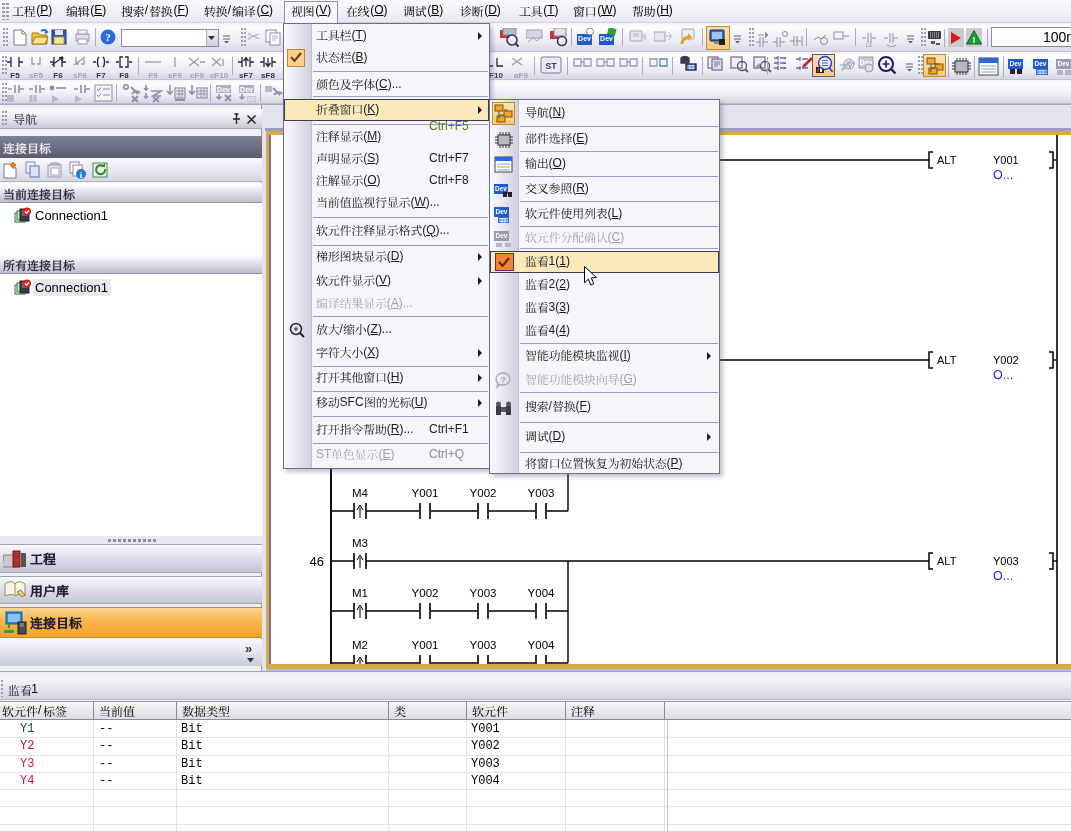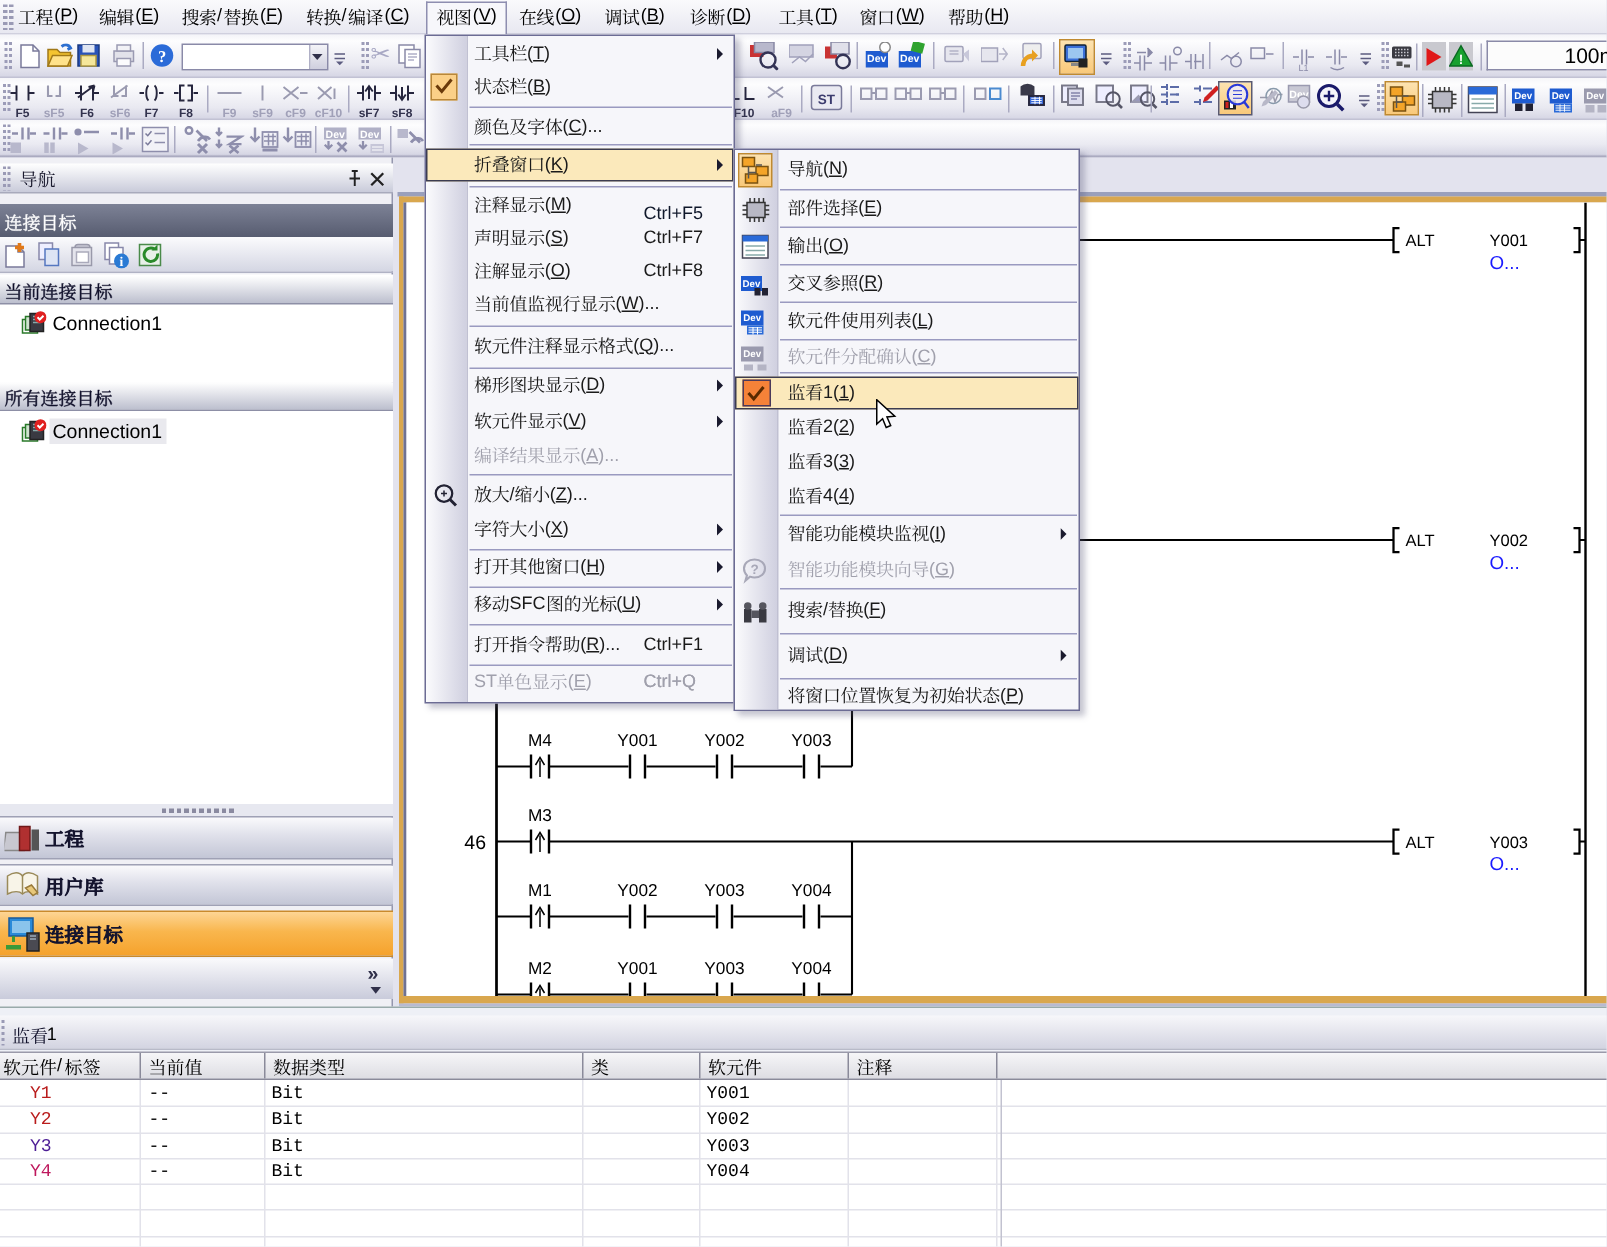--- a/index.html
+++ b/index.html
@@ -1006,29 +1006,29 @@
 <div style="left:0;top:789px;width:1071px;height:1px;background:#e2e2ea"></div>
 <div style="left:0;top:806px;width:1071px;height:1px;background:#e2e2ea"></div>
 <div style="left:0;top:824px;width:1071px;height:1px;background:#e2e2ea"></div>
 <div style="left:93px;top:720px;width:1px;height:111px;background:#e2e2ea"></div>
 <div style="left:176px;top:720px;width:1px;height:111px;background:#e2e2ea"></div>
 <div style="left:388px;top:720px;width:1px;height:111px;background:#e2e2ea"></div>
 <div style="left:466px;top:720px;width:1px;height:111px;background:#e2e2ea"></div>
 <div style="left:565px;top:720px;width:1px;height:111px;background:#e2e2ea"></div>
 <div style="left:664px;top:720px;width:1px;height:111px;background:#e2e2ea"></div>
 <div style="left:667px;top:720px;width:1px;height:111px;background:#c2c2d0"></div>
-<div style="position:absolute;left:20px;top:723px;font:normal 12px 'Liberation Mono';color:#b91c1c;line-height:12px;white-space:pre">Y1</div>
+<div style="position:absolute;left:20px;top:723px;font:normal 12px 'Liberation Mono';color:#14532d;line-height:12px;white-space:pre">Y1</div>
 <div style="position:absolute;left:99px;top:723px;font:normal 12px 'Liberation Mono';color:#000;line-height:12px;white-space:pre">--</div>
 <div style="position:absolute;left:181px;top:723px;font:normal 12px 'Liberation Mono';color:#000;line-height:12px;white-space:pre">Bit</div>
 <div style="position:absolute;left:471px;top:723px;font:normal 12px 'Liberation Mono';color:#000;line-height:12px;white-space:pre">Y001</div>
 <div style="position:absolute;left:20px;top:740px;font:normal 12px 'Liberation Mono';color:#b91c1c;line-height:12px;white-space:pre">Y2</div>
 <div style="position:absolute;left:99px;top:740px;font:normal 12px 'Liberation Mono';color:#000;line-height:12px;white-space:pre">--</div>
 <div style="position:absolute;left:181px;top:740px;font:normal 12px 'Liberation Mono';color:#000;line-height:12px;white-space:pre">Bit</div>
 <div style="position:absolute;left:471px;top:740px;font:normal 12px 'Liberation Mono';color:#000;line-height:12px;white-space:pre">Y002</div>
-<div style="position:absolute;left:20px;top:758px;font:normal 12px 'Liberation Mono';color:#4c1d95;line-height:12px;white-space:pre">Y3</div>
+<div style="position:absolute;left:20px;top:758px;font:normal 12px 'Liberation Mono';color:#be185d;line-height:12px;white-space:pre">Y3</div>
 <div style="position:absolute;left:99px;top:758px;font:normal 12px 'Liberation Mono';color:#000;line-height:12px;white-space:pre">--</div>
 <div style="position:absolute;left:181px;top:758px;font:normal 12px 'Liberation Mono';color:#000;line-height:12px;white-space:pre">Bit</div>
 <div style="position:absolute;left:471px;top:758px;font:normal 12px 'Liberation Mono';color:#000;line-height:12px;white-space:pre">Y003</div>
 <div style="position:absolute;left:20px;top:775px;font:normal 12px 'Liberation Mono';color:#be185d;line-height:12px;white-space:pre">Y4</div>
 <div style="position:absolute;left:99px;top:775px;font:normal 12px 'Liberation Mono';color:#000;line-height:12px;white-space:pre">--</div>
 <div style="position:absolute;left:181px;top:775px;font:normal 12px 'Liberation Mono';color:#000;line-height:12px;white-space:pre">Bit</div>
 <div style="position:absolute;left:471px;top:775px;font:normal 12px 'Liberation Mono';color:#000;line-height:12px;white-space:pre">Y004</div>
 <div style="left:283px;top:23px;width:207px;height:446px;background:#f6f6fa;border:1px solid #6c6c94;box-shadow:3px 3px 4px rgba(90,90,120,0.35);z-index:100"></div>
 <div style="left:284px;top:24px;width:27px;height:444px;background:linear-gradient(90deg,#fbfbfd,#d0d0e0);z-index:100"></div>
 <div style="left:311px;top:24px;width:1px;height:444px;background:#c0c0d2;z-index:100"></div>
@@ -1084,21 +1084,21 @@
 <div style="left:313px;top:124px;width:175px;height:1px;background:#9a9ac0;z-index:101"></div>
 <svg style="position:absolute;left:316px;top:129px;z-index:102;overflow:visible" width="2" height="2">
     <g transform="translate(0,12) scale(0.012000,-0.012000)" fill="#1a1a1a">
       <use href="#u6ce8" x="0"></use>
       <use href="#u91ca" x="983"></use>
       <use href="#u663e" x="1967"></use>
       <use href="#u793a" x="2950"></use>
     </g>
   </svg>
 <div style="position:absolute;left:363.2px;top:129.5px;z-index:102;font:normal 12px 'Liberation Sans';color:#1a1a1a;line-height:12px;white-space:pre">(<u>M</u>)</div>
-<div style="position:absolute;left:429px;top:136px;z-index:102;font:normal 12px 'Liberation Sans';color:#0f172a;line-height:12px;white-space:pre">Ctrl+F5</div>
+<div style="position:absolute;left:429px;top:120px;z-index:102;font:normal 12px 'Liberation Sans';color:#4d7c0f;line-height:12px;white-space:pre">Ctrl+F5</div>
 <svg style="position:absolute;left:316px;top:151px;z-index:102;overflow:visible" width="2" height="2">
     <g transform="translate(0,12) scale(0.012000,-0.012000)" fill="#1a1a1a">
       <use href="#u58f0" x="0"></use>
       <use href="#u660e" x="983"></use>
       <use href="#u663e" x="1967"></use>
       <use href="#u793a" x="2950"></use>
     </g>
   </svg>
 <div style="position:absolute;left:363.2px;top:151.5px;z-index:102;font:normal 12px 'Liberation Sans';color:#1a1a1a;line-height:12px;white-space:pre">(<u>S</u>)</div>
 <div style="position:absolute;left:429px;top:151.5px;z-index:102;font:normal 12px 'Liberation Sans';color:#1a1a1a;line-height:12px;white-space:pre">Ctrl+F7</div>

